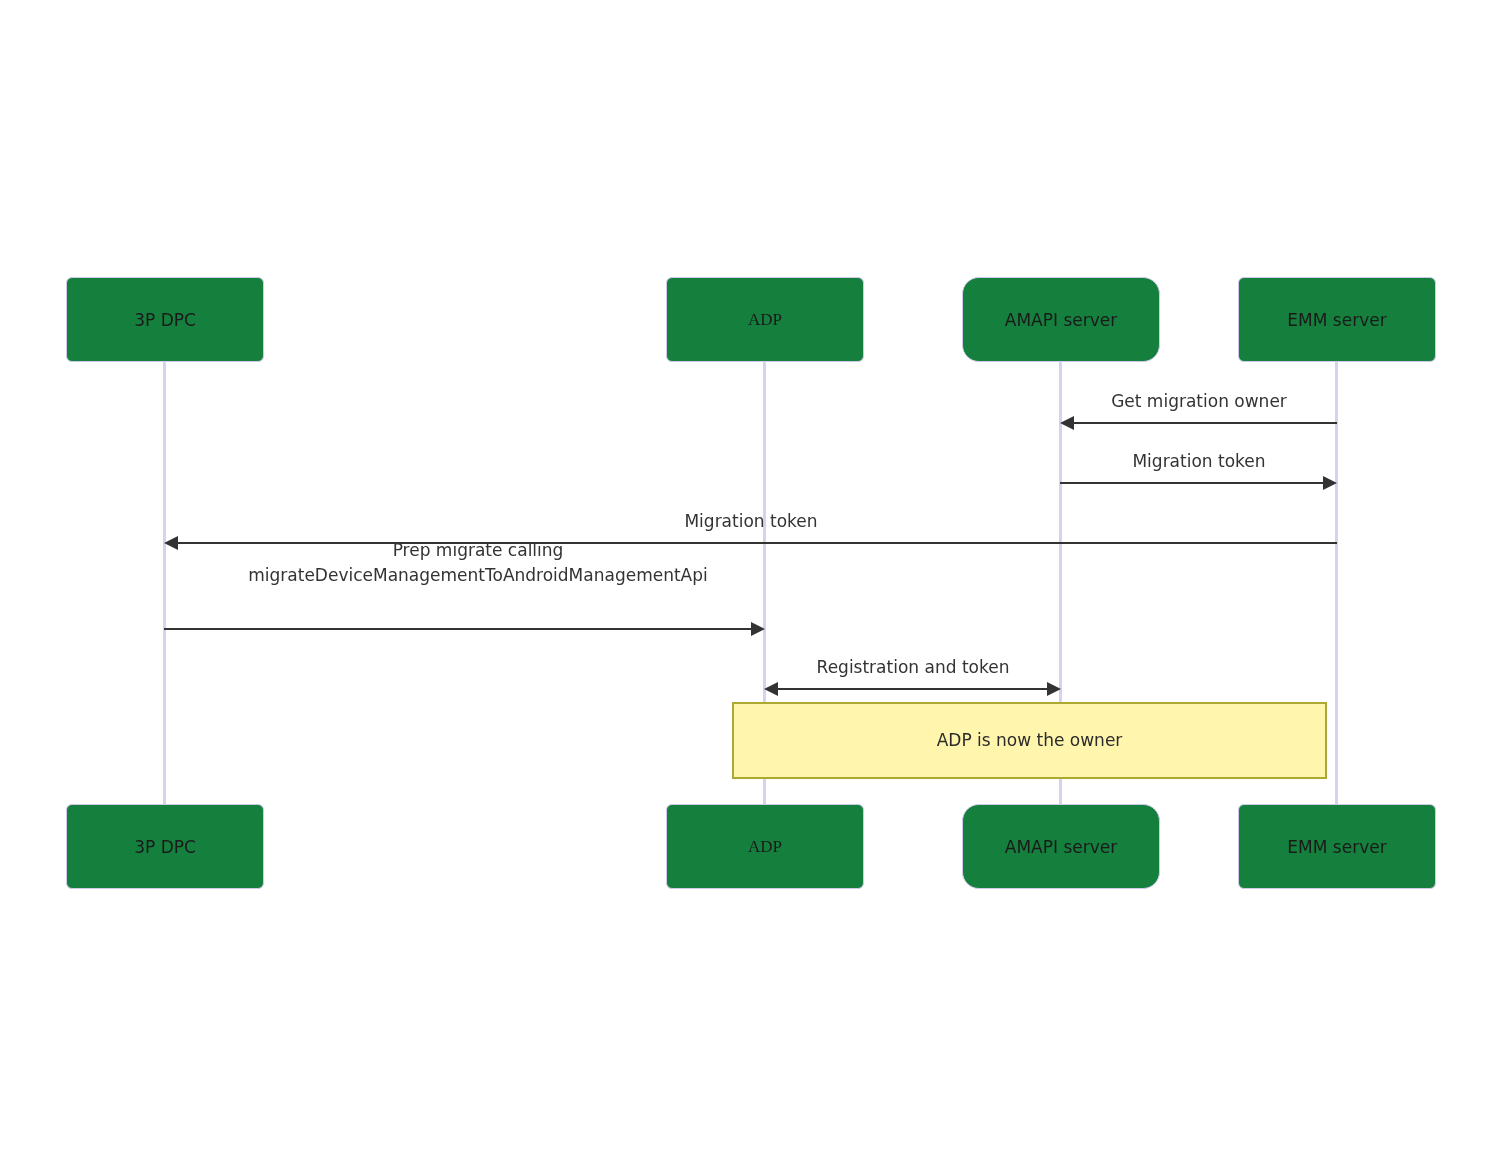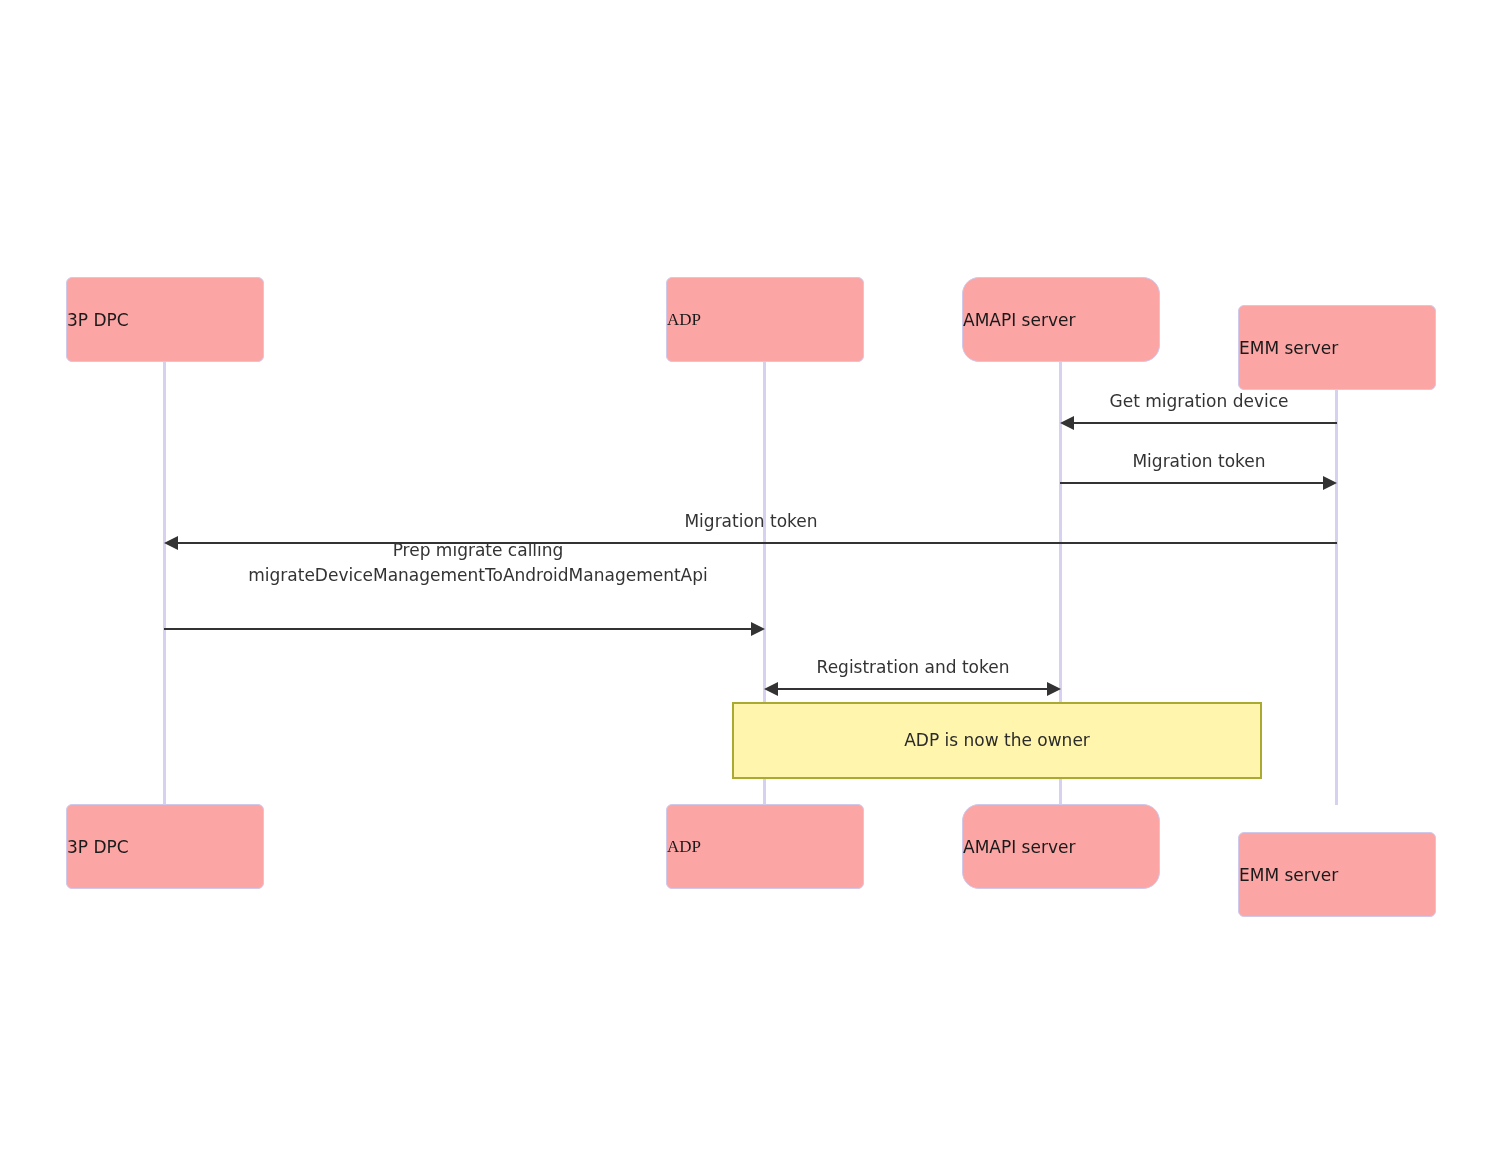--- a/index.html
+++ b/index.html
@@ -26,35 +26,36 @@
   .lifeline.a1 { left: 163px; }
   .lifeline.a2 { left: 763px; }
   .lifeline.a3 { left: 1059px; }
   .lifeline.a4 { left: 1335px; }
 
   
   .actor-box {
     position: absolute;
     width: 198px;
     height: 85px;
-    background: #fca5a5;
+    background: #15803d;
     border: 1px solid #cfc9ec;
     border-radius: 6px;
     display: flex;
     align-items: center;
+    justify-content: center;
     font-size: 17px;
     color: #1a1a1a;
     box-sizing: border-box;
   }
   .row-top .actor-box { top: 277px; }
   .row-bottom .actor-box { top: 804px; }
   .col1 { left: 66px; }
   .col2 { left: 666px; font-family: Liberation Serif, serif; }
   .col3 { left: 962px; border-radius: 17px; }
-  .col4 { left: 1238px; margin-top: 28px; }
+  .col4 { left: 1238px; }
 
   
   .msg-label {
     position: absolute;
     transform: translateX(-50%);
     font-size: 17px;
     line-height: 25px;
     color: #333333;
     white-space: nowrap;
     text-align: center;
@@ -91,21 +92,21 @@
   .arrowhead.right {
     right: 0;
     border-left: 14px solid #333333;
   }
 
   
   .note {
     position: absolute;
     left: 732px;
     top: 702px;
-    width: 530px;
+    width: 595px;
     height: 77px;
     background: #fff5ad;
     border: 2px solid #aaaa33;
     box-sizing: border-box;
     display: flex;
     flex-direction: column;
     align-items: center;
     justify-content: center;
     font-size: 17px;
     line-height: 25px;
@@ -130,21 +131,21 @@
 </head>
 <body>
 
 <div class="diagram">
 
   <div class="lifeline a1"></div>
   <div class="lifeline a2"></div>
   <div class="lifeline a3"></div>
   <div class="lifeline a4"></div>
 
-  <div class="msg-label" id="label-1">Get migration device</div>
+  <div class="msg-label" id="label-1">Get migration owner</div>
   <div class="msg-arrow has-left" id="arrow-1">
     <div class="arrowhead left"></div>
     <div class="shaft"></div>
   </div>
 
   <div class="msg-label" id="label-2">Migration token</div>
   <div class="msg-arrow has-right" id="arrow-2">
     <div class="shaft"></div>
     <div class="arrowhead right"></div>
   </div>

